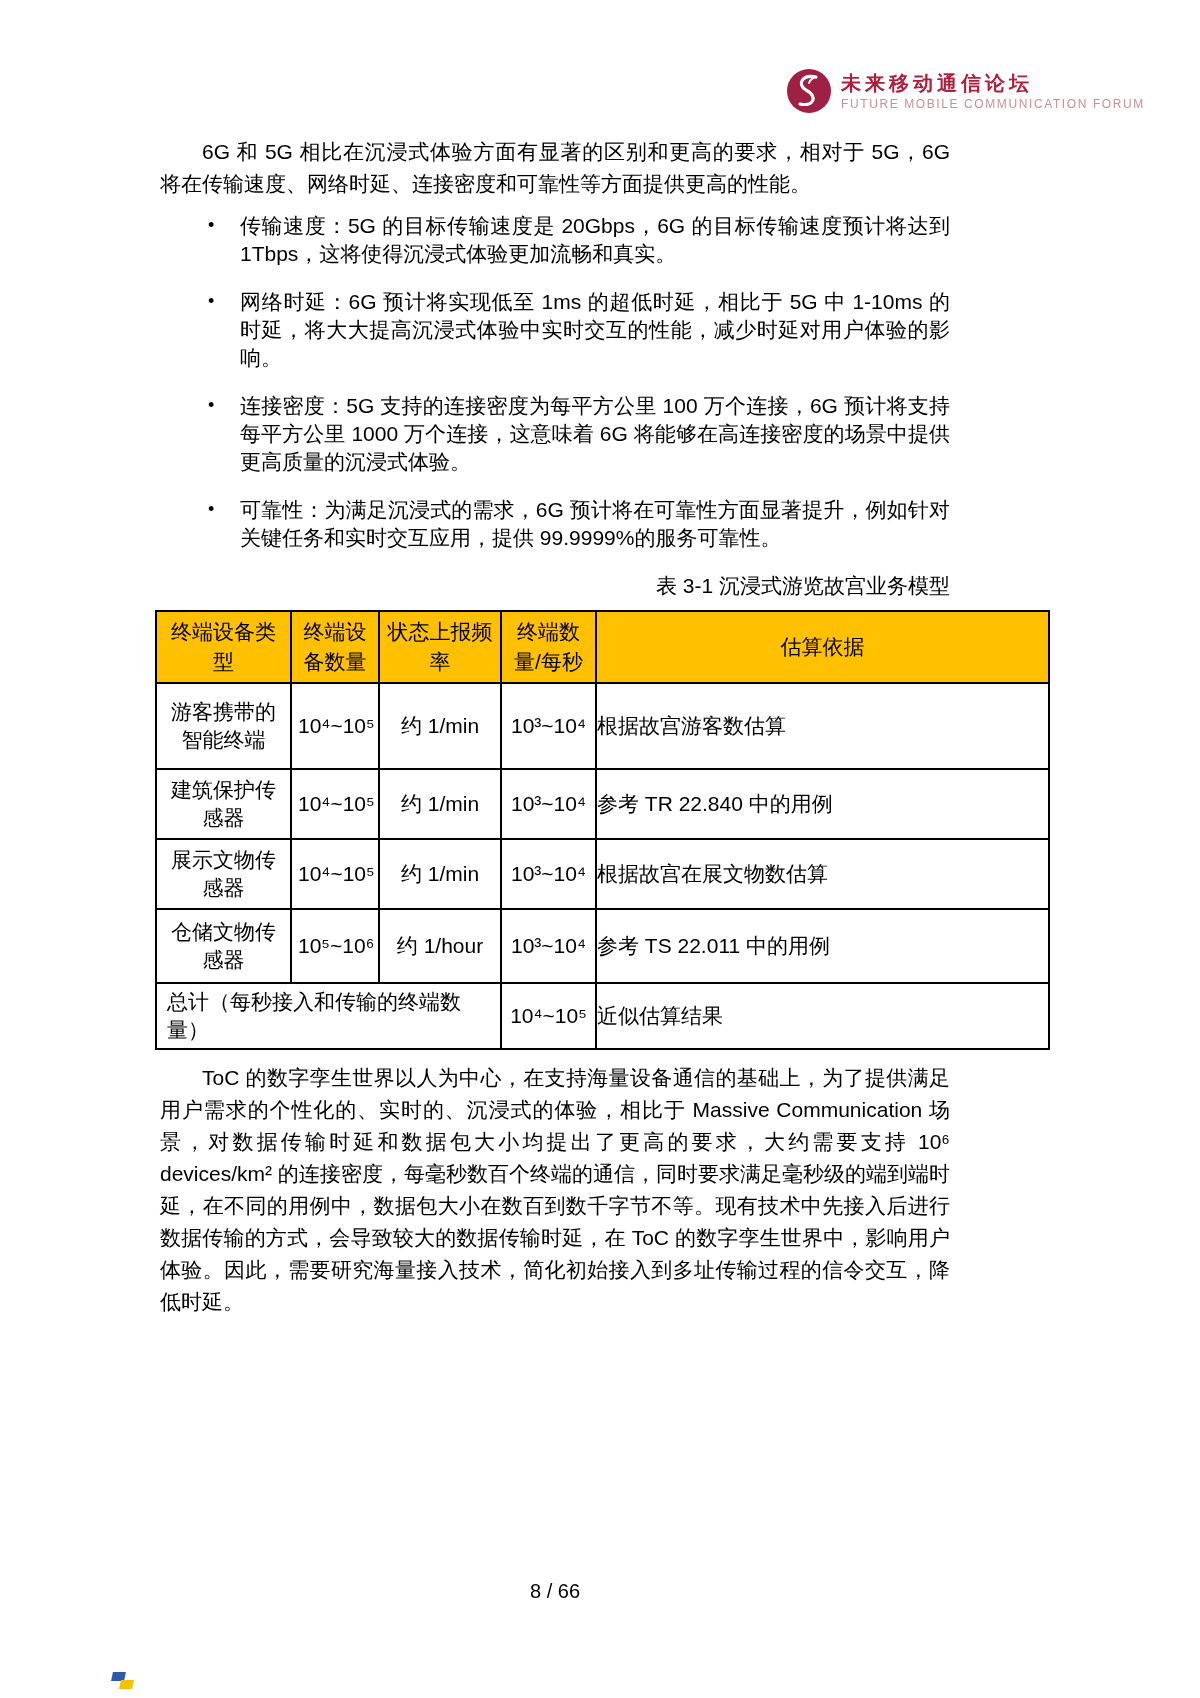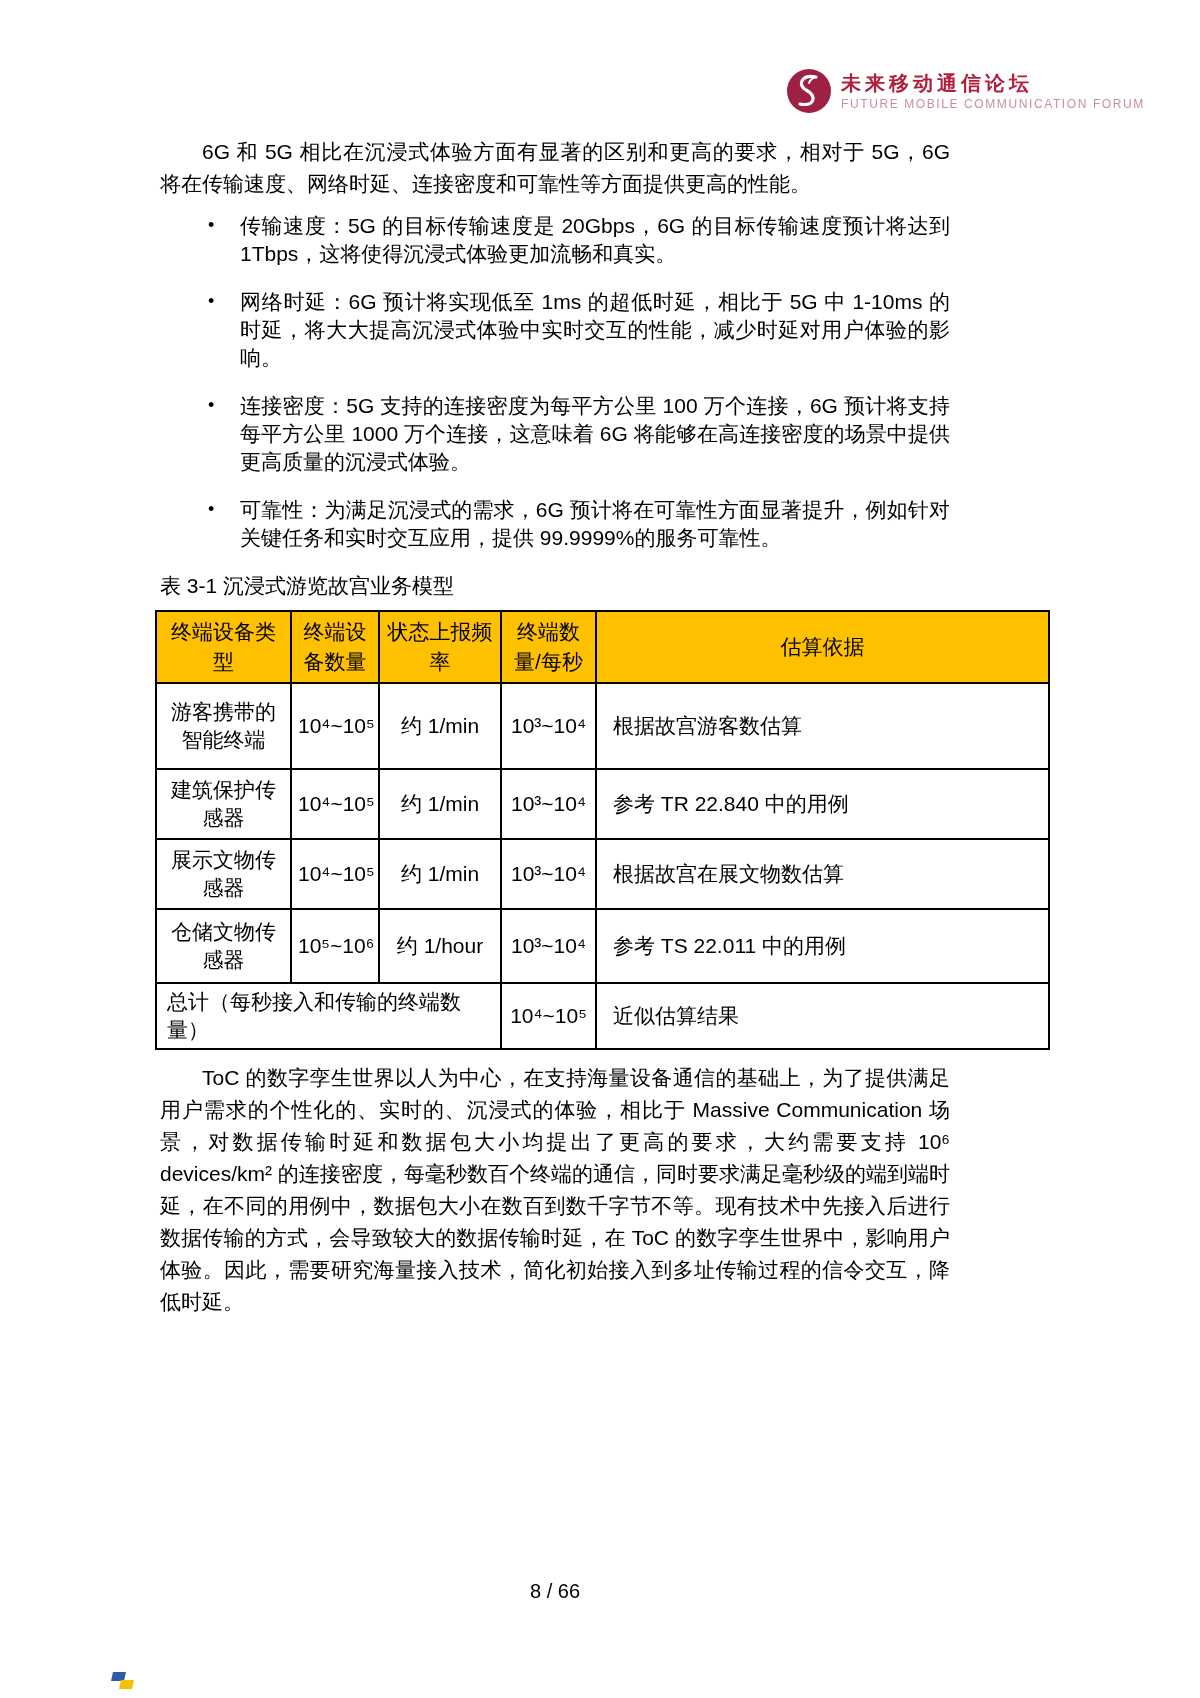--- a/index.html
+++ b/index.html
@@ -68,21 +68,21 @@
   }
   .dot {
     position:absolute;
     left:48px;
     top:-1px;
     font-size:18px;
   }
 
   
   .caption {
-    text-align:left;
+    text-align:right;
     font-size:21px;
     margin:6px 0 10px 0;
   }
   .model-table {
     border-collapse:collapse;
     table-layout:fixed;
     width:893px;
     margin:0 17px 12px -5px;
   }
   .model-table th, .model-table td {
@@ -98,21 +98,21 @@
     line-height:30px;
     padding:2px 6px;
   }
   .model-table td {
     text-align:center;
     line-height:28px;
     padding:4px 6px;
   }
   .model-table td.l {
     text-align:left;
-    padding-left:16px;
+    padding-left:0;
   }
   .model-table td.total-label {
     text-align:left;
     padding-left:10px;
   }
   tbody tr.r1 td { height:86px; }
   tbody tr.r2 td { height:70px; }
   tbody tr.r3 td { height:70px; }
   tbody tr.r4 td { height:74px; }
   tbody tr.r5 td { height:74px; }

